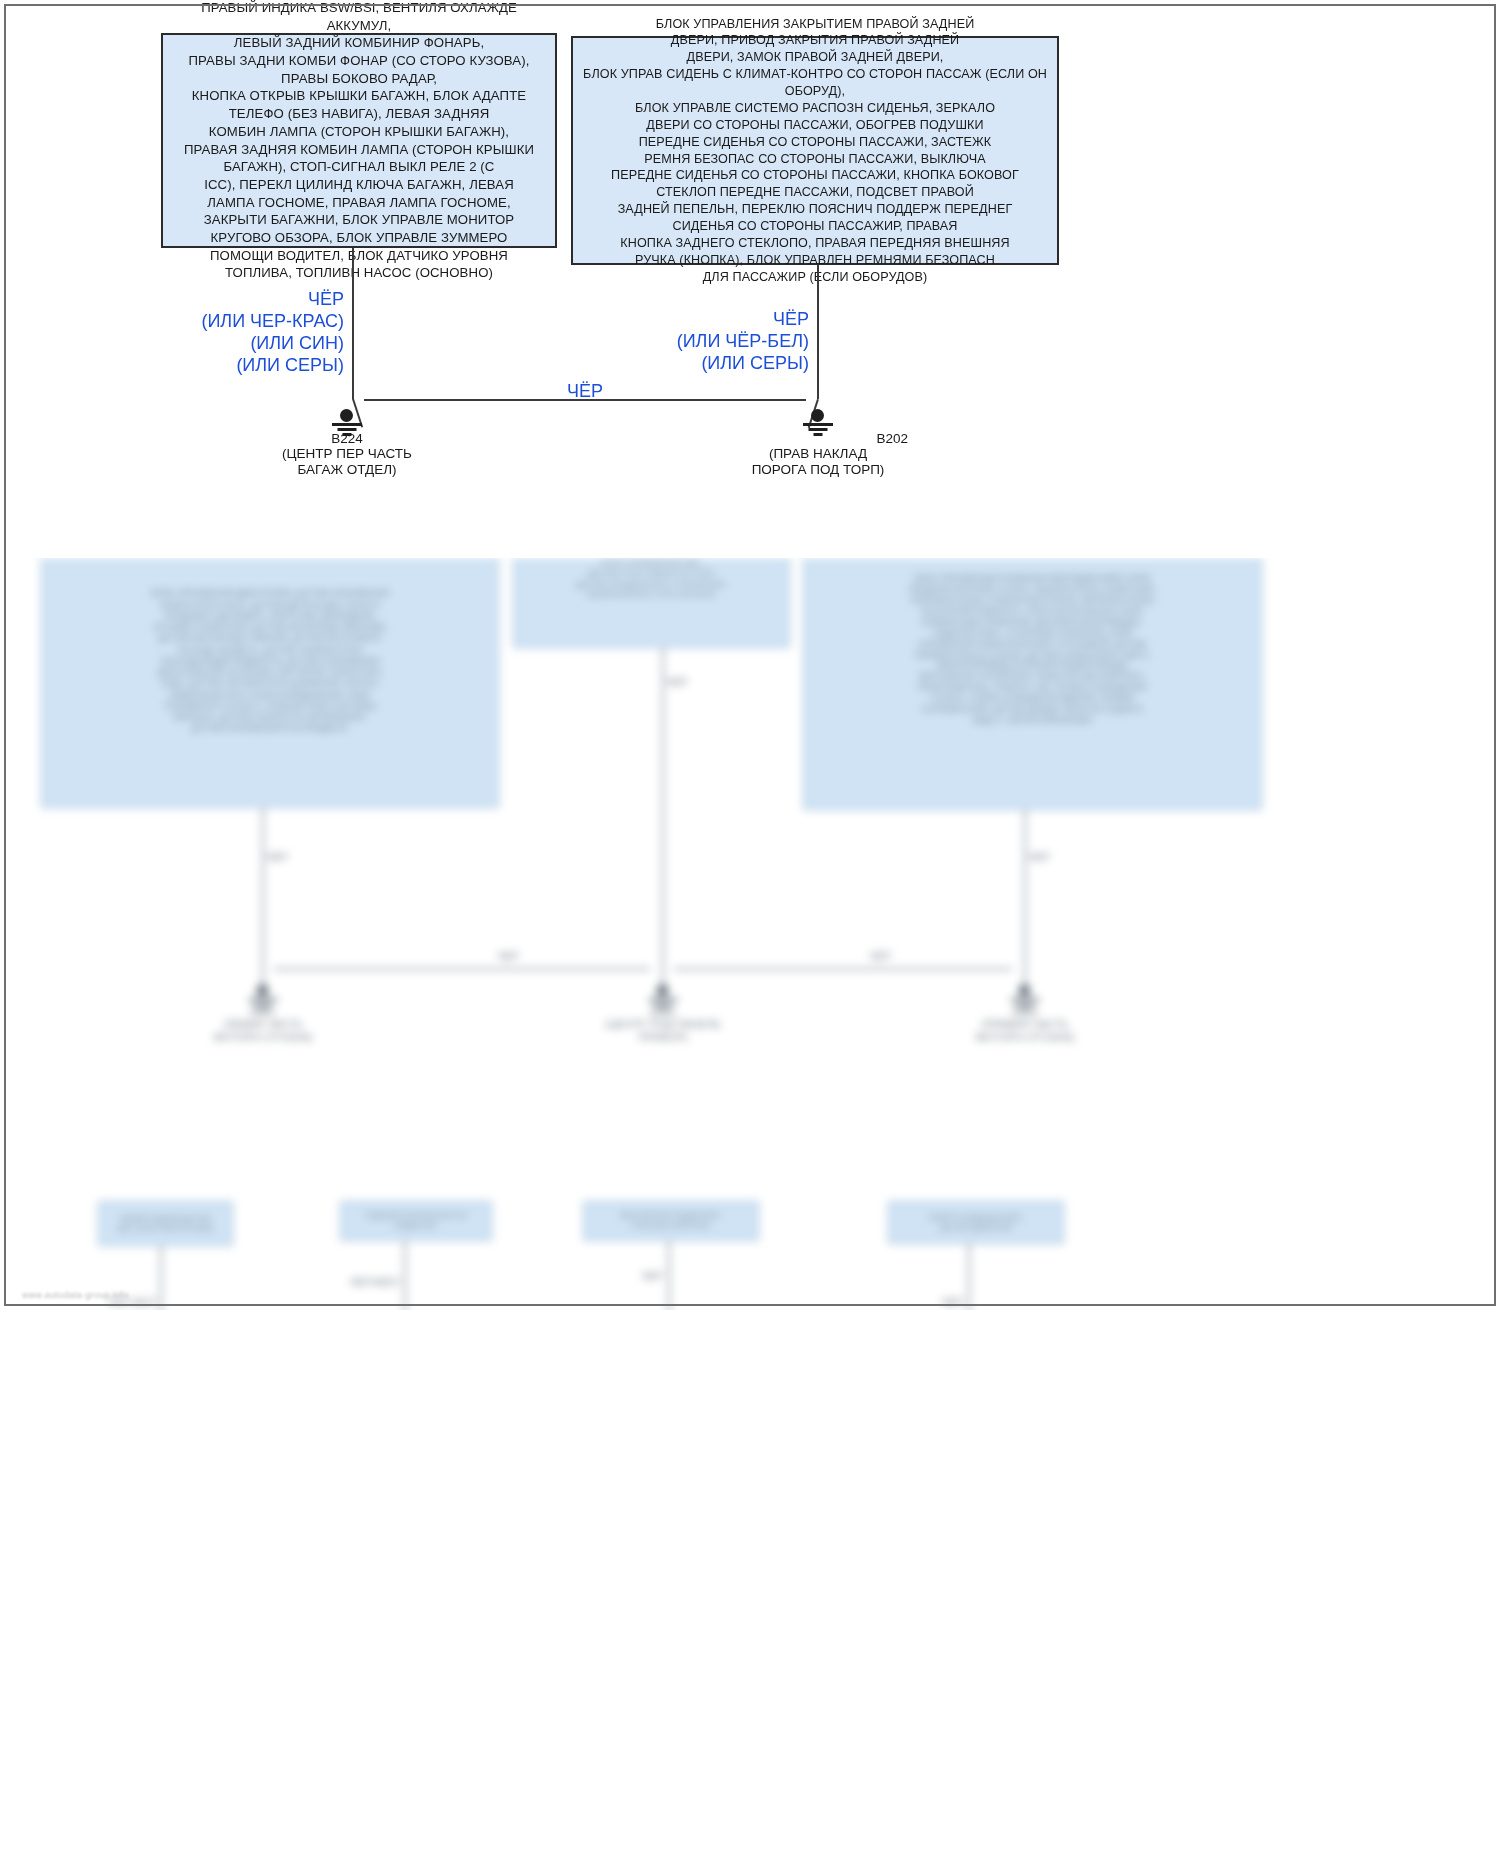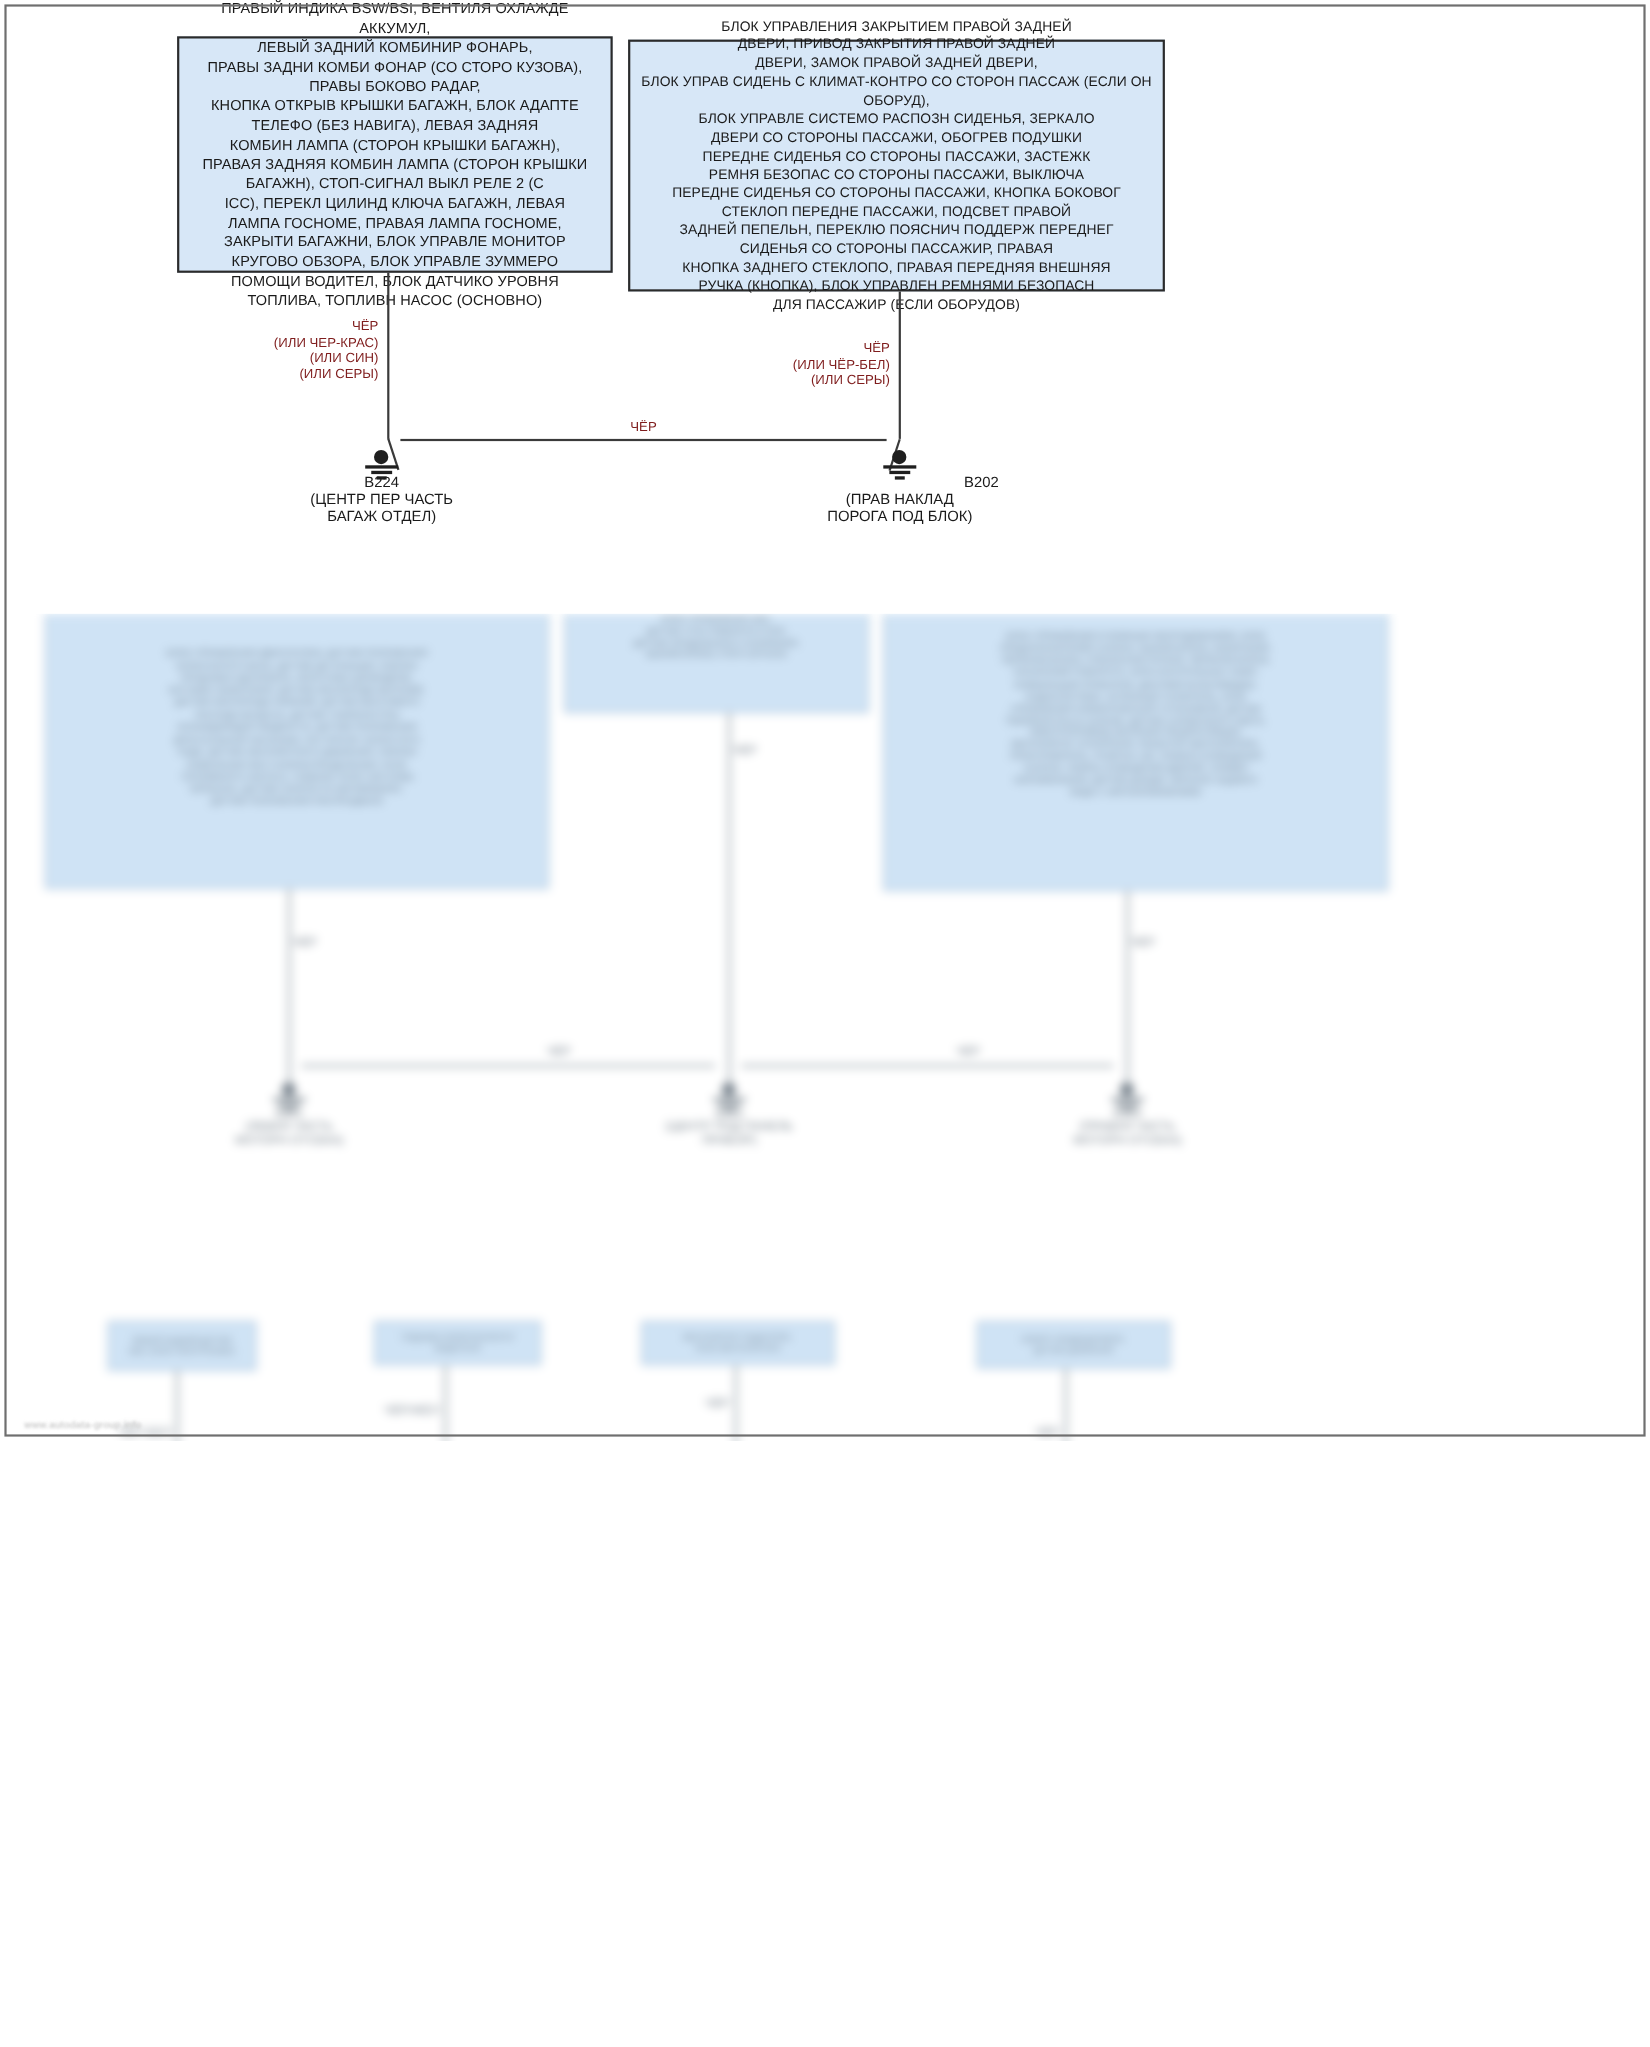--- a/index.html
+++ b/index.html
@@ -85,24 +85,24 @@
   .wire-diag > div{
     position:absolute;left:0;top:0;
     width:100%;height:100%;
     border-left:2px solid #3a3a3a;
     transform-origin:top left;
   }
 
   
   .wlabel{
     position:absolute;
-    font-size:12px;
+    font-size:18px;
     line-height:1.22;
     white-space:pre-line;
-    color:#7f1d1d;
+    color:#1d4ed8;
   }
   .wlabel.right{text-align:right;}
   .wlabel.center{text-align:center;}
   .layer-blur .wlabel{color:#7b8691;font-size:11px;}
 
   
   .gnd{position:absolute;width:42px;height:26px;}
   .gnd .dot{
     position:absolute;left:14px;top:0;
     width:13px;height:13px;border-radius:50%;
@@ -219,21 +219,21 @@
 БАГАЖ ОТДЕЛ)</div>
 
     <div class="gnd" style="left:797px;top:409px;">
       <span class="dot"></span>
       <span class="b1"></span>
       <span class="b2"></span>
       <span class="b3"></span>
     </div>
     <div class="gnd-label" style="left:728px;top:431px;width:180px;text-align:right;">B202</div>
     <div class="gnd-label" style="left:728px;top:446px;width:180px;">(ПРАВ НАКЛАД
-ПОРОГА ПОД БЛОК)</div>
+ПОРОГА ПОД ТОРП)</div>
 
   </div>
 
   <div class="layer-blur">
 
     <div class="cbox" style="left:41px;top:-43px;width:458px;height:293px;font-size:8.4px;">
       <span class="txt">БЛОК УПРАВЛЕНИЯ ДВИГАТЕЛЕМ, ДАТЧИК ПОЛОЖЕНИЯ
 КОЛЕНЧАТОГО ВАЛА, ДАТЧИК ДЕТОНАЦИИ, КЛАПАН
 ПРОДУВКИ АДСОРБЕРА, ФОРСУНКИ ЦИЛИНДРОВ,
 КАТУШКИ ЗАЖИГАНИЯ, ДАТЧИК КИСЛОРОДА ВЕРХНИЙ,

